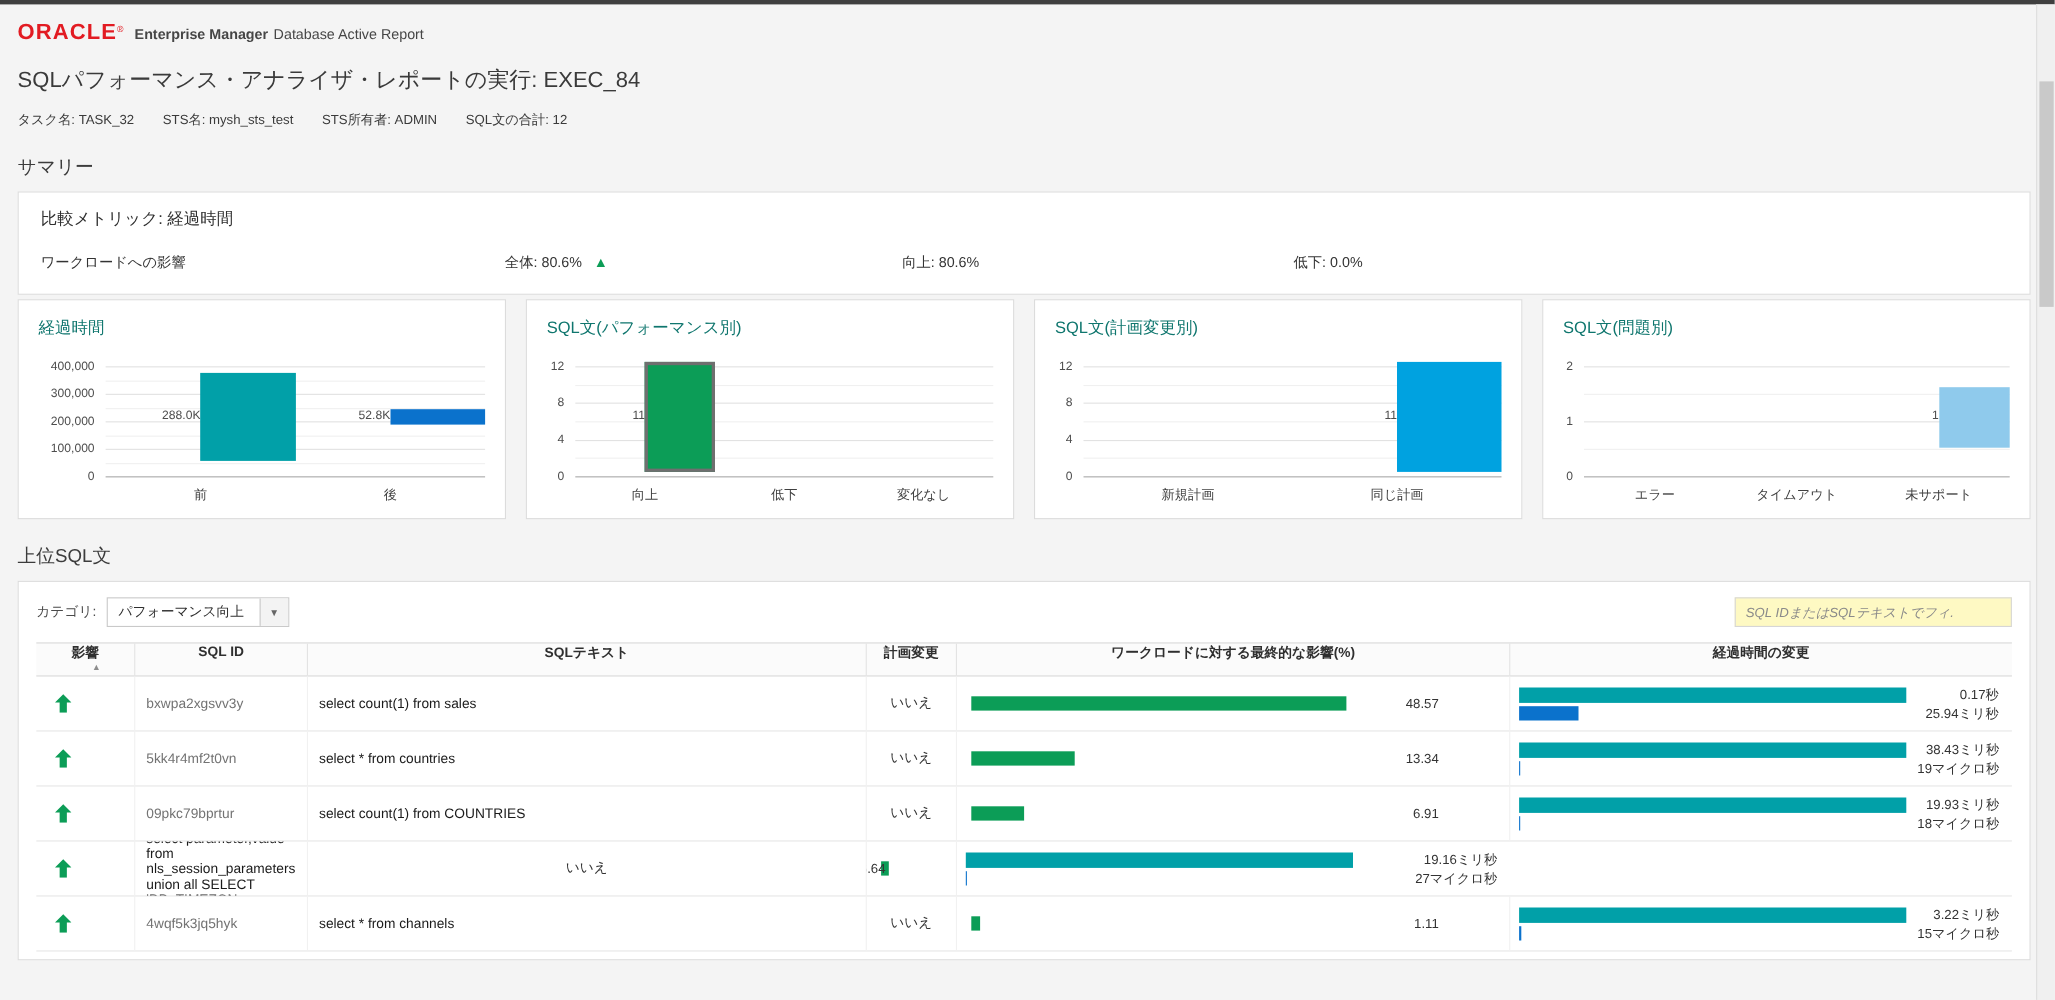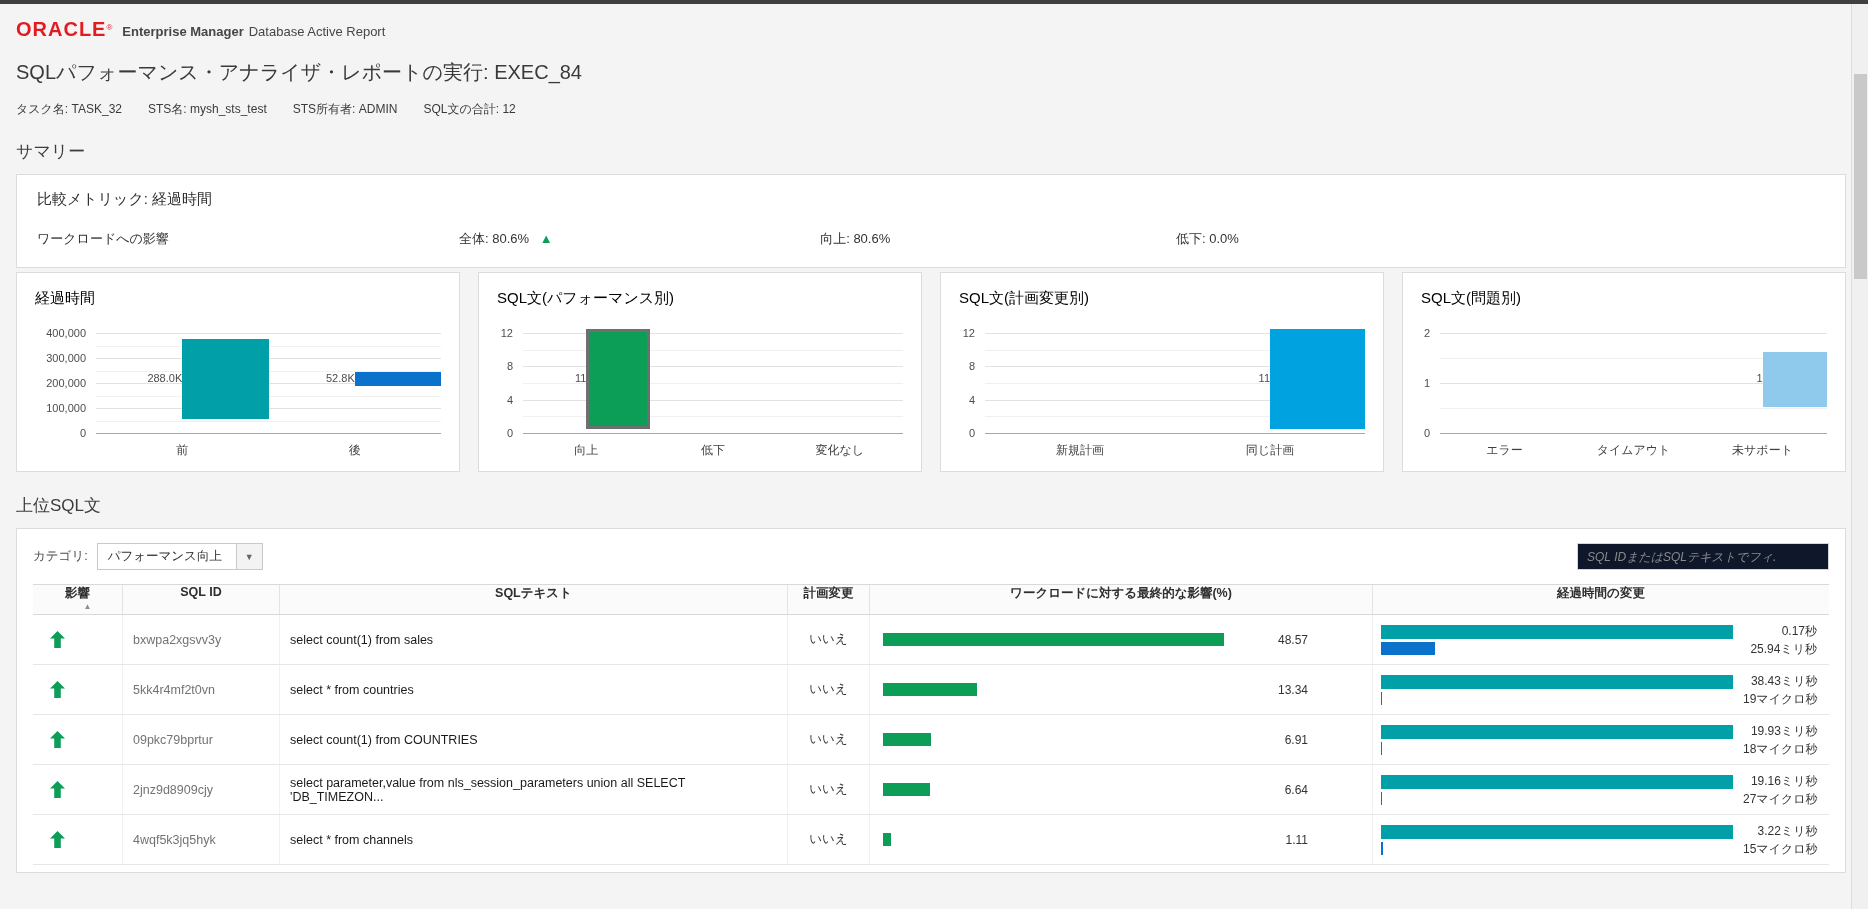--- a/index.html
+++ b/index.html
@@ -34,21 +34,21 @@
   
   .summary-card { background:#fff; border:1px solid #dcdcdc; padding:15px 20px 19px; }
   .metric-title { font-size:15px; color:#2f2f2f; }
   .summary-grid { display:grid; grid-template-columns:23.6% 20.2% 19.9% auto;
     margin-top:21px; font-size:13px; color:#333; }
   .up-triangle { color:#0c9d57; font-size:13px; margin-left:7px; }
 
   
   .charts-row { display:flex; gap:18px; margin-top:4px; }
   .chart-card { flex:1; background:#fff; border:1px solid #dcdcdc; padding:16px 18px 12px; }
-  .chart-title { font-size:15px; color:#000000; margin-bottom:26px; }
+  .chart-title { font-size:15px; color:#0f766e; margin-bottom:26px; }
   .chart-plot { position:relative; height:100px; }
   .gridline { position:absolute; left:0; right:0; height:1px; background:#e2e2e2; }
   .gridline.minor { background:#f0f0f0; }
   .gridline.zero { background:#a8a8a8; }
   .ytick { position:absolute; right:calc(100% + 10px); top:0; transform:translateY(-50%);
     font-size:11px; color:#4d4d4d; white-space:nowrap; }
   .slots { position:absolute; left:0; right:0; top:0; bottom:0; display:flex; }
   .slot { flex:1; display:flex; align-items:flex-end; justify-content:center; }
   .bar-wrap { display:flex; flex-direction:row; align-items:center;
     justify-content:flex-end; height:110%; width:100%; }
@@ -63,21 +63,21 @@
     padding:14px 16px 0; height:345px; overflow:hidden; }
   .controls { display:flex; justify-content:space-between; align-items:center; }
   .cat-wrap { display:flex; align-items:center; }
   .cat-label { font-size:12.5px; color:#4a4a4a; }
   .select { display:inline-flex; border:1px solid #c9c9c9; background:#fff;
     height:27px; align-items:stretch; margin-left:9px; cursor:default; }
   .select-value { padding:0 12px 0 10px; font-size:12.5px; display:flex;
     align-items:center; min-width:138px; color:#2f2f2f; }
   .select-arrow { width:26px; border-left:1px solid #c9c9c9; background:#f3f3f3;
     display:flex; align-items:center; justify-content:center; font-size:9px; color:#666; }
-  .filter-input { width:252px; height:27px; border:1px solid #d6d6d6; background:#0f172a;
+  .filter-input { width:252px; height:27px; border:1px solid #d6d6d6; background:#fef9c3;
     font-style:italic; font-size:12px; color:#8a8a8a; padding:0 9px;
     font-family:"Liberation Sans","DejaVu Sans",sans-serif; }
   .filter-input::placeholder { color:#8a8a8a; font-style:italic; }
 
   .table { margin-top:14px; font-size:12.5px; }
   .thead, .trow { display:grid; grid-template-columns:90px 157px 508px 82px 503px 1fr; }
   .thead { background:#fbfbfb; border-top:1px solid #d9d9d9; border-bottom:1px solid #d9d9d9; height:31px; }
   .th { display:flex; align-items:center; padding:0 10px; font-weight:bold;
     color:#2f2f2f; border-right:1px solid #e3e3e3; white-space:nowrap; overflow:hidden;flex-direction:column; }
   .th:last-child { border-right:none; }
@@ -431,23 +431,20 @@
       </div>
     </div>
   </div>
 
   <div class="trow">
     <div class="tcell c-impact">
       <svg width="15" height="17" viewBox="0 0 16 18">
         <path d="M8 0 L16 8 H11.5 V18 H4.5 V8 H0 Z" fill="#0c9d57"></path>
       </svg>
     </div>
-    <div class="tcell c-sqlid">
-      <a href="#">2jnz9d8909cjy</a>
-    </div>
     <div class="tcell c-text">select parameter,value from nls_session_parameters union all SELECT 'DB_TIMEZON...</div>
     <div class="tcell c-plan">いいえ</div>
     <div class="tcell c-workload">
       <div class="impact-track">
         <div class="impact-bar" style="width: 11.6491%;"></div>
       </div>
       <span class="impact-num">6.64</span>
     </div>
     <div class="tcell c-elapsed">
       <div class="ebars">

